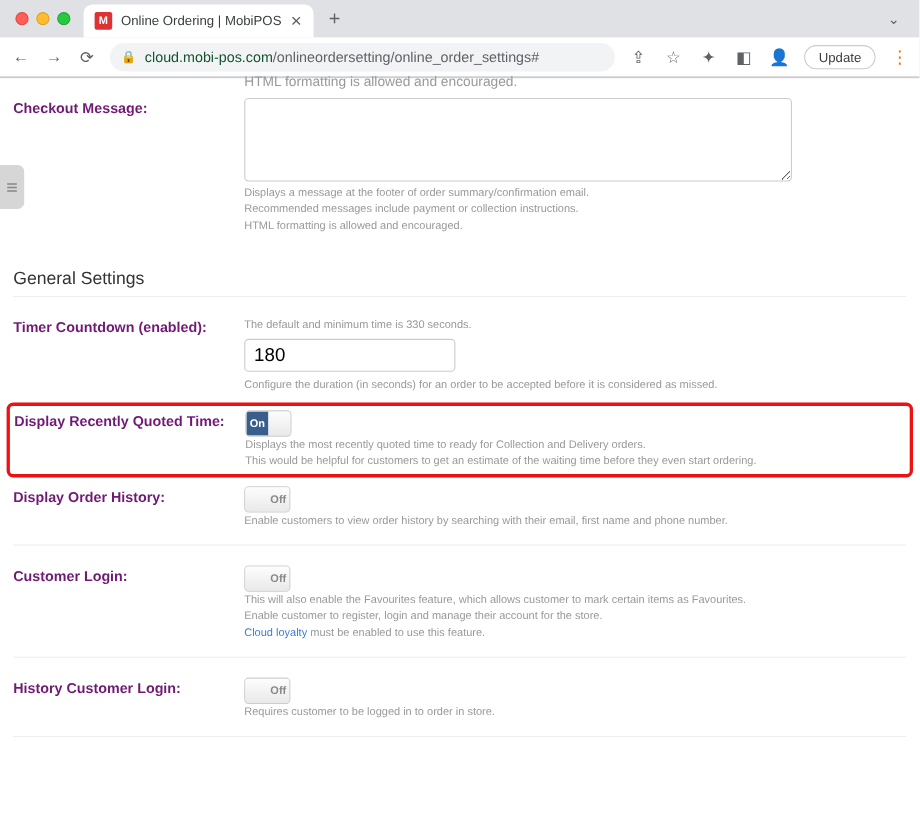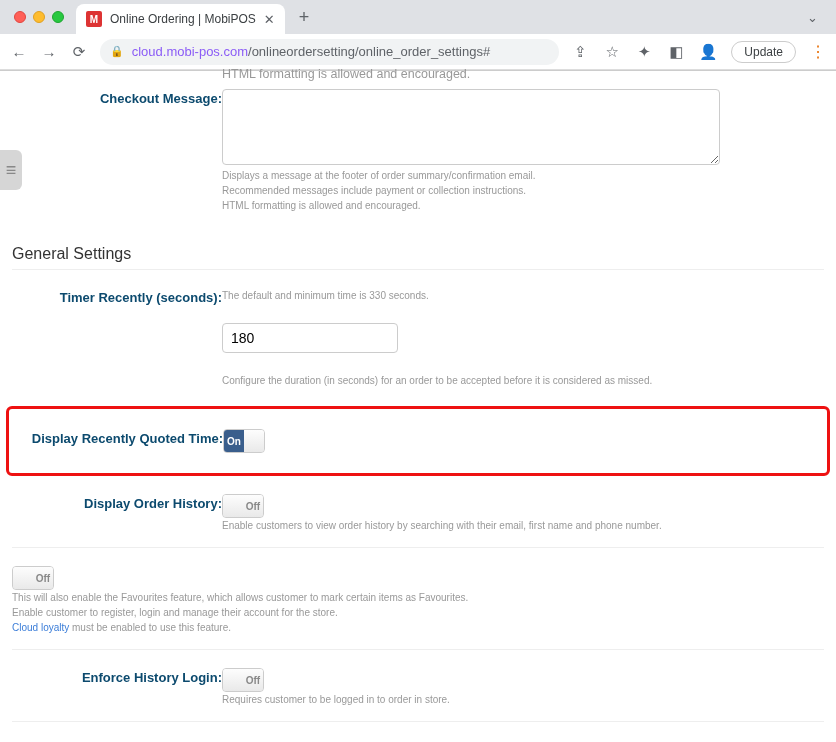--- a/index.html
+++ b/index.html
@@ -18,49 +18,49 @@
     .tab-title { flex: 1; font-size: 12px; color: #3c4043; }
     .tab-close { color: #5f6368; font-size: 13px; }
     .newtab { font-size: 18px; color: #5f6368; padding: 0 8px; }
     .chevdown { margin-left: auto; color: #5f6368; padding: 0 10px; }
 
     .toolbar { display: flex; align-items: center; height: 36px; background: #fff; padding: 0 10px; gap: 12px; border-bottom: 1px solid #ddd; }
     .tb-icon { color: #5f6368; width: 18px; text-align: center; font-size: 15px; }
     .urlbar { flex: 1; display: flex; align-items: center; background: #f1f3f4; border-radius: 14px; height: 26px; padding: 0 10px; gap: 8px; }
     .lock { font-size: 11px; color: #5f6368; }
     .url { font-size: 13px; color: #5f6368; }
-    .url .dark { color: #8b5cf6; }
+    .url .dark { color: #14532d; }
     .right-icons { display: flex; align-items: center; gap: 14px; }
     .update-btn { border: 1px solid #ccc; border-radius: 14px; padding: 3px 12px; font-size: 12px; color: #3c4043; }
     .menu-dots { color: #e8710a; font-size: 16px; }
 
     
     .content { padding: 0 12px 20px 12px; }
     .page-nub { position: absolute; left: 0; top: 150px; width: 22px; height: 40px; background: #d6d6d6; border-radius: 0 6px 6px 0; display:flex; align-items:center; justify-content:center; color:#888; font-size:18px; }
 
     .row { display: flex; padding: 8px 0; }
-    .label-col { width: 210px; font-weight: bold; color: #0c4a6e; padding-top: 2px; text-align: right; }
+    .label-col { width: 210px; font-weight: bold; color: #701a75; padding-top: 2px; }
     .field-col { flex: 1; }
     .help { color: #999; font-size: 10px; line-height: 1.5; }
     .help a { color: #3b7dd8; text-decoration: none; }
 
     textarea.msg { width: 498px; height: 76px; border: 1px solid #ccc; border-radius: 4px; resize: both; padding: 6px; font-family: inherit; }
-    input.num { width: 176px; height: 30px; border: 1px solid #ccc; border-radius: 4px; padding: 0 8px; font-size: 14px; margin: 20px 0; }
+    input.num { width: 192px; height: 30px; border: 1px solid #ccc; border-radius: 4px; padding: 0 8px; font-size: 17px; margin: 5px 0; }
 
     h2.section { font-size: 16px; font-weight: 500; color: #333; margin: 24px 0 6px 0; }
     hr.sep { border: none; border-top: 1px solid #eee; margin: 6px 0 10px 0; }
 
     .toggle { display: inline-flex; width: 42px; height: 24px; border: 1px solid #ccc; border-radius: 4px; overflow: hidden; background: linear-gradient(#fdfdfd,#e9e9e9); justify-content: flex-end; }
     .toggle .on, .toggle .off { width: 50%; display:flex; align-items:center; justify-content:center; font-size: 10px; font-weight: bold; }
     .toggle.is-on .on { background: #3a5e8c; color: #fff; }
     .toggle.is-on .off { background: linear-gradient(#fdfdfd,#e9e9e9); color: transparent; }
     .toggle.is-off .on { background: linear-gradient(#fdfdfd,#e9e9e9); color: transparent; }
     .toggle.is-off .off { background: linear-gradient(#fdfdfd,#e9e9e9); color: #888; }
 
-    .highlight-box { border: 3px solid #e11; border-radius: 6px; padding: 16px 4px; margin: 10px -6px; }
+    .highlight-box { border: 3px solid #e11; border-radius: 6px; padding: 0 4px; margin: 0 -6px; }
 
     .truncated { color: #999; font-size: 12.5px; padding-left: 210px; }
   </style>
 </head>
 <body>
 
 <div class="chrome">
   <div class="tabbar">
     <div class="traffic">
       <div class="dot red"></div>
@@ -109,69 +109,74 @@
         <div>Recommended messages include payment or collection instructions.</div>
         <div>HTML formatting is allowed and encouraged.</div>
       </div>
     </div>
   </div>
 
   <h2 class="section">General Settings</h2>
   <hr class="sep">
 
   <div class="row">
-    <div class="label-col">Timer Recently (seconds):</div>
+    <div class="label-col">Timer Countdown (enabled):</div>
     <div class="field-col">
       <div class="help">The default and minimum time is 330 seconds.</div>
       <input class="num" value="180" style="">
       <div class="help">Configure the duration (in seconds) for an order to be accepted before it is considered as missed.</div>
     </div>
   </div>
 
   <div class="highlight-box">
     <div class="row" style="padding:4px 0;">
       <div class="label-col">Display Recently Quoted Time:</div>
       <div class="field-col">
         <div class="toggle is-on">
           <div class="on">On</div>
             <div class="off">Off</div>
+        </div>
+        <div class="help">
+          <div>Displays the most recently quoted time to ready for Collection and Delivery orders.</div>
+          <div>This would be helpful for customers to get an estimate of the waiting time before they even start ordering.</div>
         </div>
       </div>
     </div>
   </div>
 
   <div class="row">
     <div class="label-col">Display Order History:</div>
     <div class="field-col">
       <div class="toggle is-off">
         <div class="on">On</div>
           <div class="off">Off</div>
       </div>
       <div class="help">Enable customers to view order history by searching with their email, first name and phone number.</div>
     </div>
   </div>
   <hr class="sep">
 
   <div class="row">
+    <div class="label-col">Customer Login:</div>
     <div class="field-col">
       <div class="toggle is-off">
         <div class="on">On</div>
           <div class="off">Off</div>
       </div>
       <div class="help">
         <div>This will also enable the Favourites feature, which allows customer to mark certain items as Favourites.</div>
         <div>Enable customer to register, login and manage their account for the store.</div>
         <div><a href="#">Cloud loyalty</a><span> must be enabled to use this feature.</span></div>
       </div>
     </div>
   </div>
   <hr class="sep">
 
   <div class="row">
-    <div class="label-col">Enforce History Login:</div>
+    <div class="label-col">History Customer Login:</div>
     <div class="field-col">
       <div class="toggle is-off">
         <div class="on">On</div>
           <div class="off">Off</div>
       </div>
       <div class="help">Requires customer to be logged in to order in store.</div>
     </div>
   </div>
   <hr class="sep">
 

